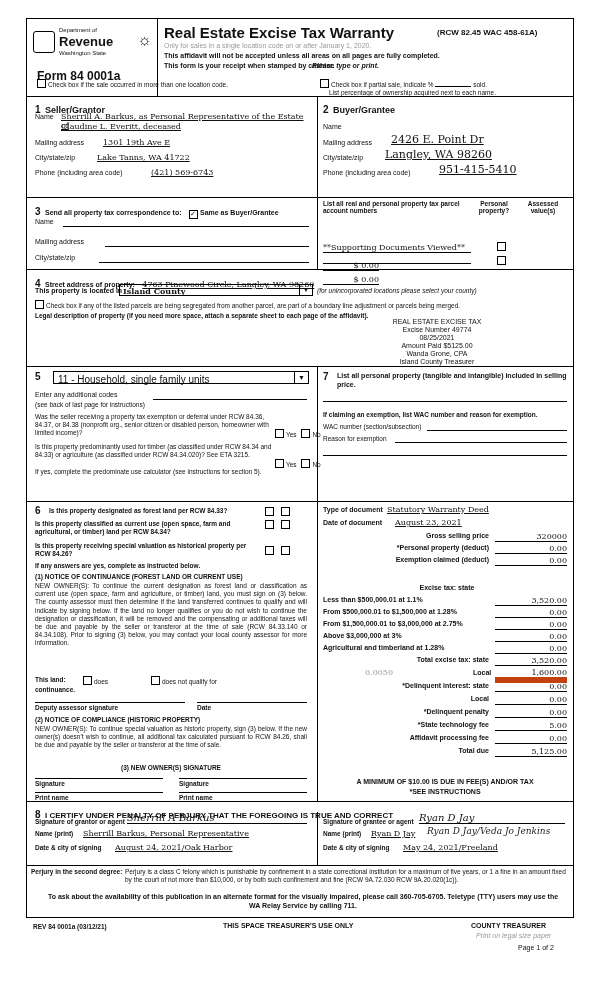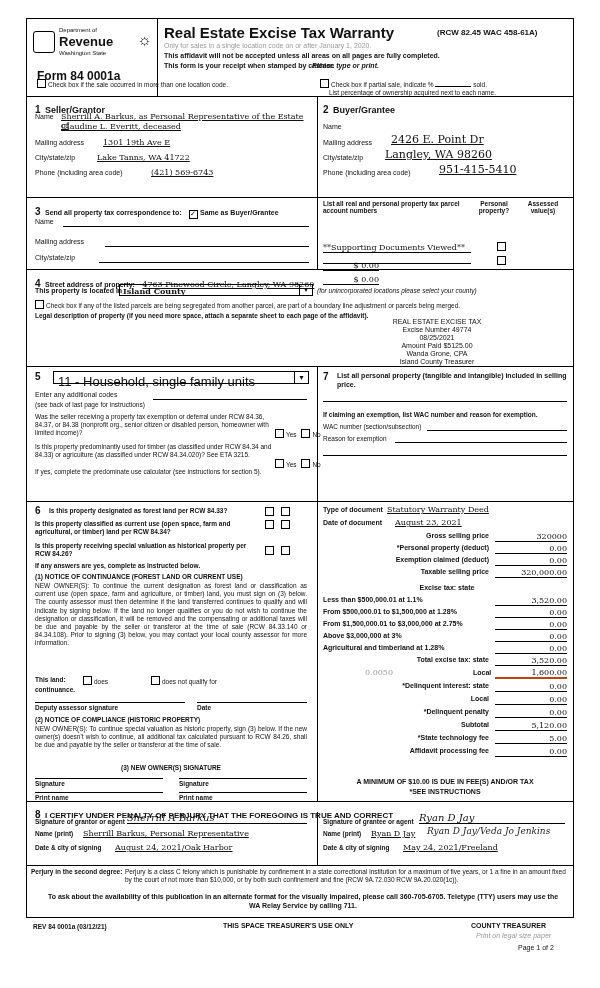--- a/index.html
+++ b/index.html
@@ -4,21 +4,21 @@
 <style>
   html,body{margin:0;padding:0;background:#fff;}
   body{width:600px;height:988px;font-family:"Liberation Sans",sans-serif;color:#111;}
   .page{position:relative;width:600px;height:988px;background:#fff;}
   .sheet{position:absolute;left:26px;top:18px;width:548px;height:900px;border:1.4px solid #000;box-sizing:border-box;}
   .r{position:absolute;box-sizing:border-box;}
   .bt{border-top:1px solid #000;}
   .t6{font-size:6px;}
   .t65{font-size:6.5px;}
   .t7{font-size:7px;}
-  .t75{font-size:13px;}
+  .t75{font-size:10px;}
   .t8{font-size:8px;}
   .t9{font-size:9px;}
   .b{font-weight:bold;}
   .i{font-style:italic;}
   .u{text-decoration:underline;}
   .gray{color:#999;}
   .ctr{text-align:center;}
   .secnum{font-weight:bold;font-size:10px;}
   .chk{display:inline-block;width:7px;height:7px;border:1px solid #000;vertical-align:-1px;margin-right:2px;background:#fff;}
   .chk.on:after{content:"\2713";font-size:7px;line-height:6px;display:block;margin-left:0px;}
@@ -262,24 +262,20 @@
           <span class="hw" style="position:absolute;right:0;width:72px;text-align:right;border-bottom:1px solid #000;">320000</span>
         </div>
         <div style="position:relative;height:12px;">
           <span class="t7 b" style="position:absolute;right:78px;">*Personal property (deduct)</span>
           <span class="hw" style="position:absolute;right:0;width:72px;text-align:right;border-bottom:1px solid #000;">0.00</span>
         </div>
         <div style="position:relative;height:12px;">
           <span class="t7 b" style="position:absolute;right:78px;">Exemption claimed (deduct)</span>
           <span class="hw" style="position:absolute;right:0;width:72px;text-align:right;border-bottom:1px solid #000;">0.00</span>
         </div>
-        <div style="position:relative;height:12px;">
-          <span class="t7 b" style="position:absolute;right:78px;">Taxable selling price</span>
-          <span class="hw" style="position:absolute;right:0;width:72px;text-align:right;border-bottom:1px solid #000;">320,000.00</span>
-        </div>
       </div>
 
       <div class="r t7 b ctr" style="left:380px;top:82px;width:80px;">Excise tax: state</div>
 
       <div class="r" style="left:296px;top:94px;width:244px;">
         <div style="position:relative;height:12px;">
           <span class="t7 b" style="position:absolute;left:0;">Less than $500,000.01 at 1.1%</span>
           <span class="hw" style="position:absolute;right:0;width:72px;text-align:right;border-bottom:1px solid #000;">3,520.00</span>
         </div>
         <div style="position:relative;height:12px;">
@@ -300,47 +296,47 @@
         </div>
         <div style="position:relative;height:12px;">
           <span class="t7 b" style="position:absolute;right:78px;">Total excise tax: state</span>
           <span class="hw" style="position:absolute;right:0;width:72px;text-align:right;border-bottom:1px solid #000;">3,520.00</span>
         </div>
       </div>
 
       <div class="r" style="left:296px;top:166px;width:244px;height:12px;">
         <span class="r hw gray" style="left:42px;top:0;">0.0050</span>
         <span class="r t7 b" style="left:150px;top:1px;">Local</span>
-        <span class="r hw" style="right:0;top:0;width:72px;text-align:right;border-bottom:2px solid #c2410c;">1,600.00</span>
+        <span class="r hw" style="right:0;top:0;width:72px;text-align:right;border-bottom:6px solid #c2410c;">1,600.00</span>
       </div>
 
       <div class="r" style="left:296px;top:180px;width:244px;">
         <div style="position:relative;height:13px;">
           <span class="t7 b" style="position:absolute;right:78px;">*Delinquent interest: state</span>
           <span class="hw" style="position:absolute;right:0;width:72px;text-align:right;border-bottom:1px solid #000;">0.00</span>
         </div>
         <div style="position:relative;height:13px;">
           <span class="t7 b" style="position:absolute;right:78px;">Local</span>
           <span class="hw" style="position:absolute;right:0;width:72px;text-align:right;border-bottom:1px solid #000;">0.00</span>
         </div>
         <div style="position:relative;height:13px;">
           <span class="t7 b" style="position:absolute;right:78px;">*Delinquent penalty</span>
           <span class="hw" style="position:absolute;right:0;width:72px;text-align:right;border-bottom:1px solid #000;">0.00</span>
-        </div>
-        <div style="position:relative;height:13px;">
-          <span class="t7 b" style="position:absolute;right:78px;">Subtotal</span>
-          <span class="hw" style="position:absolute;right:0;width:72px;text-align:right;border-bottom:1px solid #000;">5,120.00</span>
         </div>
         <div style="position:relative;height:13px;">
           <span class="t7 b" style="position:absolute;right:78px;">*State technology fee</span>
           <span class="hw" style="position:absolute;right:0;width:72px;text-align:right;border-bottom:1px solid #000;">5.00</span>
         </div>
         <div style="position:relative;height:13px;">
           <span class="t7 b" style="position:absolute;right:78px;">Affidavit processing fee</span>
           <span class="hw" style="position:absolute;right:0;width:72px;text-align:right;border-bottom:1px solid #000;">0.00</span>
+        </div>
+        <div style="position:relative;height:13px;">
+          <span class="t7 b" style="position:absolute;right:78px;">Total due</span>
+          <span class="hw" style="position:absolute;right:0;width:72px;text-align:right;border-bottom:1px solid #000;">5,125.00</span>
         </div>
       </div>
 
       <div class="r t7 b ctr" style="left:296px;top:276px;width:244px;">A MINIMUM OF $10.00 IS DUE IN FEE(S) AND/OR TAX</div>
       <div class="r t7 b ctr" style="left:296px;top:286px;width:244px;">*SEE INSTRUCTIONS</div>
     </div>
 
     <div class="r bt" style="left:0;top:782px;width:546px;height:64px;">
       <div class="r" style="left:290px;top:10px;width:0;height:54px;border-left:1px solid #000;"></div>
       <div class="r" style="left:8px;top:2px;">

